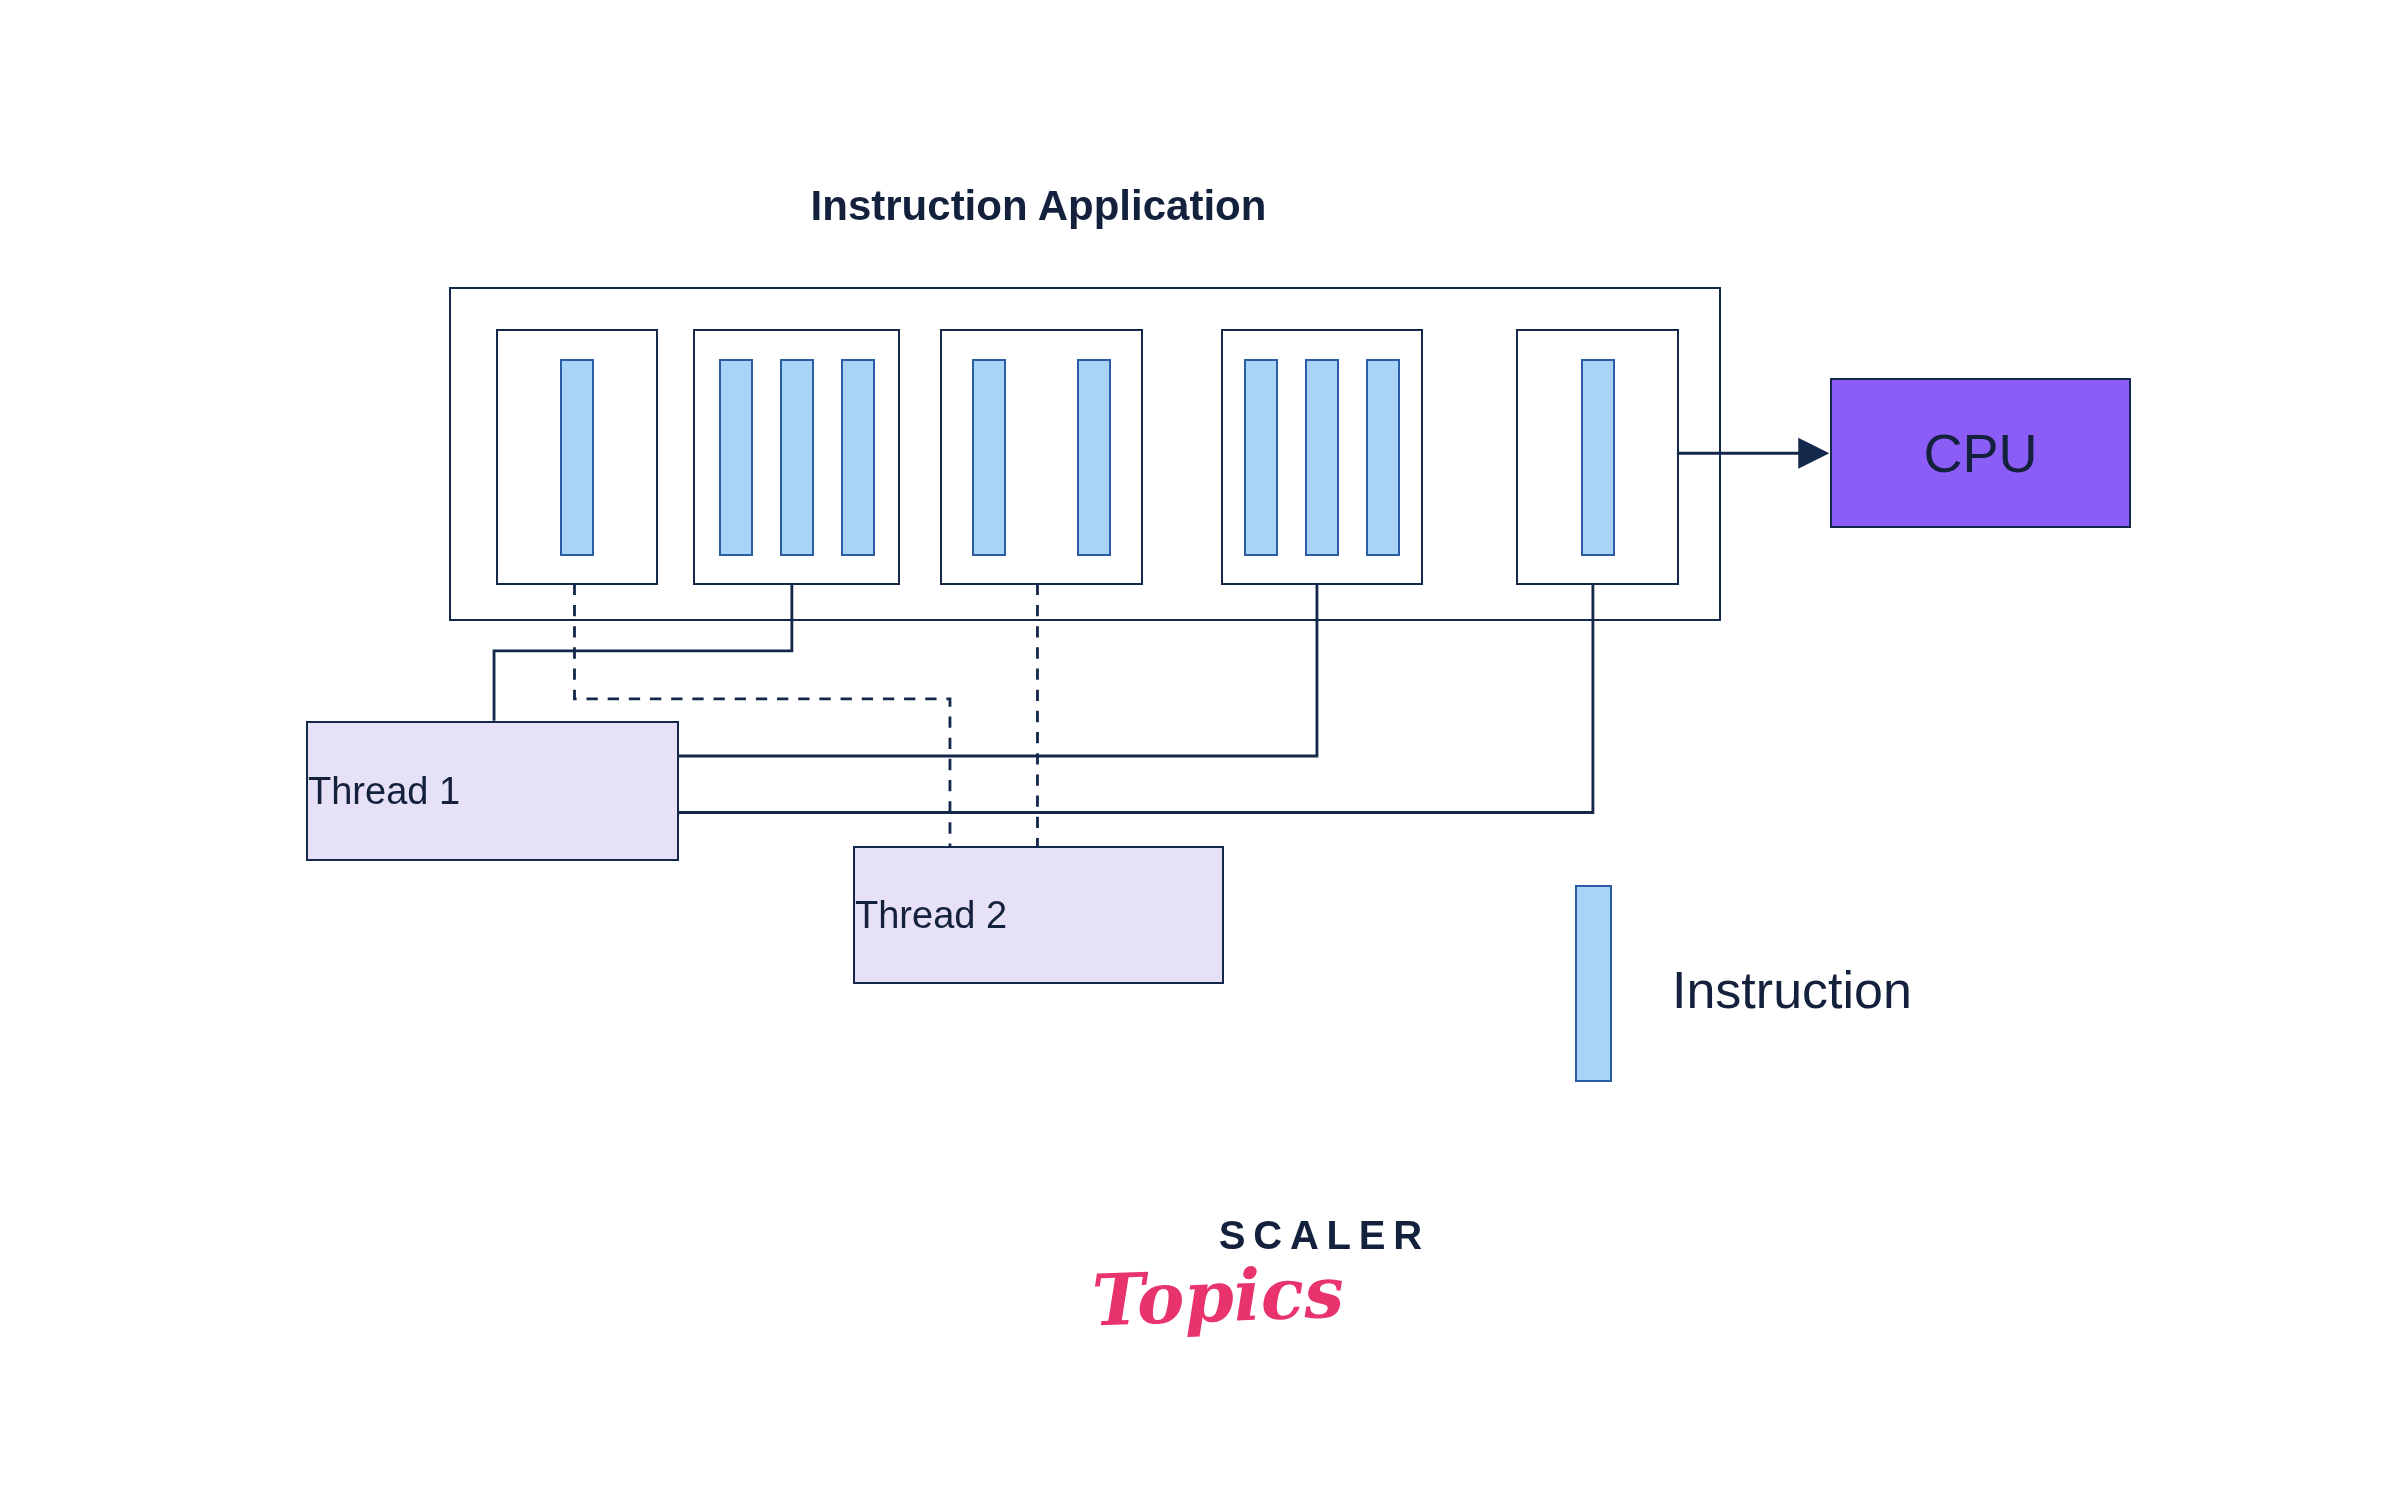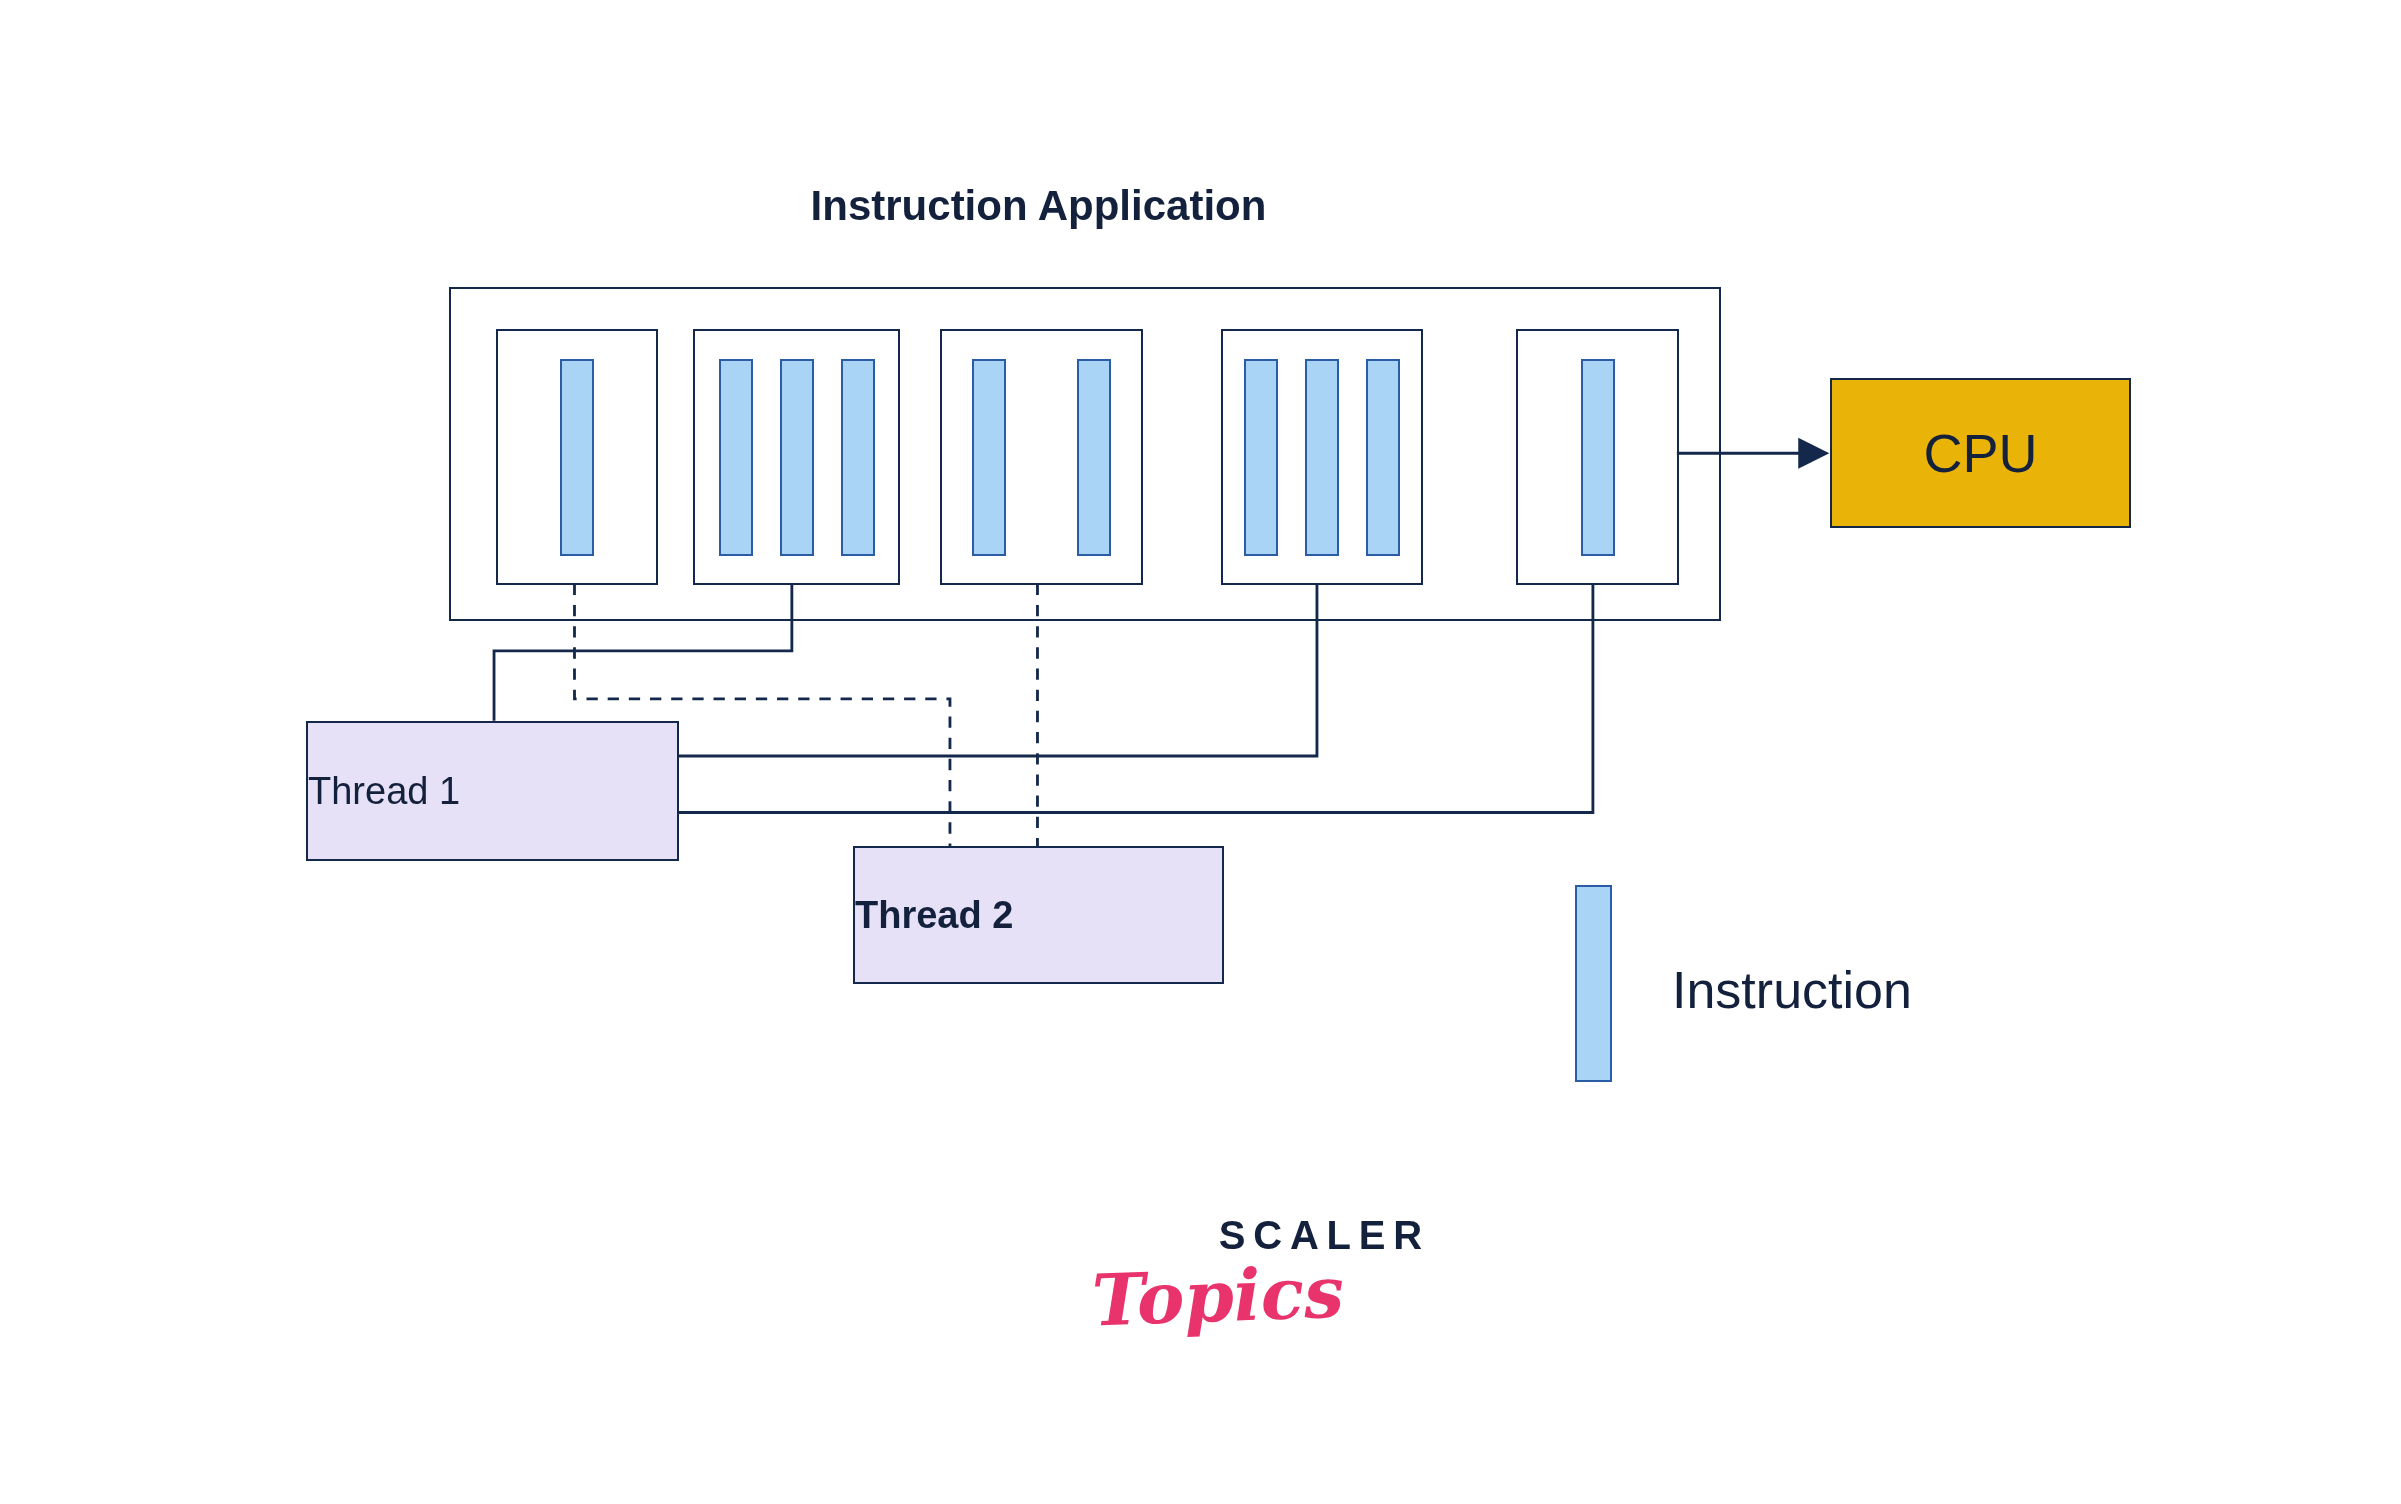--- a/index.html
+++ b/index.html
@@ -58,42 +58,42 @@
     left: 0;
     top: 0;
     pointer-events: none;
   }
   .cpu-box {
     position: absolute;
     left: 1830px;
     top: 378px;
     width: 301px;
     height: 150px;
-    background: #eab308;
+    background: #8b5cf6;
     border: 2.1px solid #14284B;
     box-sizing: border-box;
     display: flex;
     align-items: center;
     justify-content: center;
     font-size: 54px;
     color: #14213D;
   }
   .thread-label-box {
     position: absolute;
     background: #E6E1F7;
     border: 2.1px solid #14284B;
     box-sizing: border-box;
     display: flex;
     align-items: center;
     justify-content: flex-start;
     font-size: 38px;
     color: #14213D;
   }
   .thread1 { left: 306px; top: 721px; width: 373px; height: 140px; }
-  .thread2 { left: 853px; top: 846px; width: 371px; height: 138px; font-weight: bold; }
+  .thread2 { left: 853px; top: 846px; width: 371px; height: 138px; }
   .legend-bar {
     position: absolute;
     left: 1575px;
     top: 885px;
     width: 37px;
     height: 197px;
     background: #A9D4F5;
     border: 2.1px solid #2B5DA7;
     box-sizing: border-box;
   }

